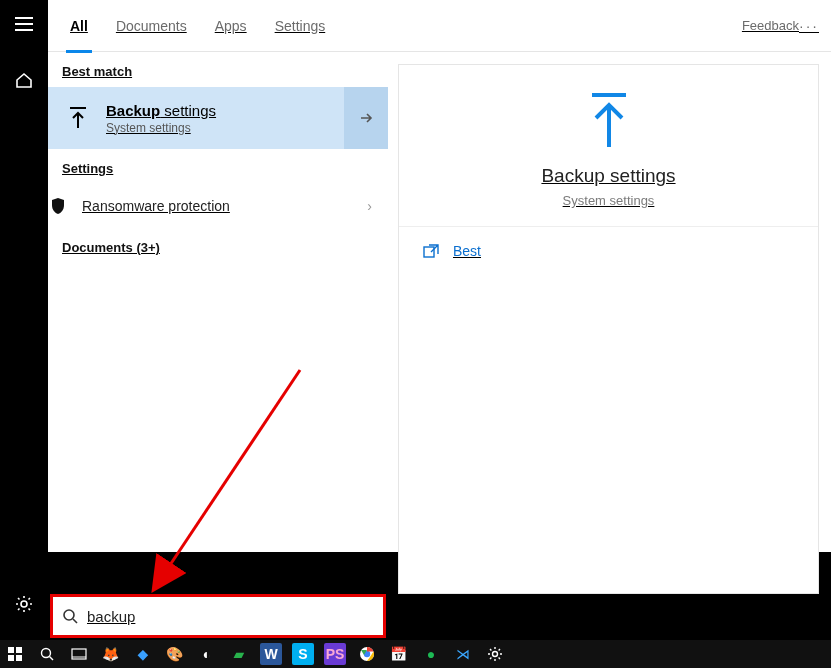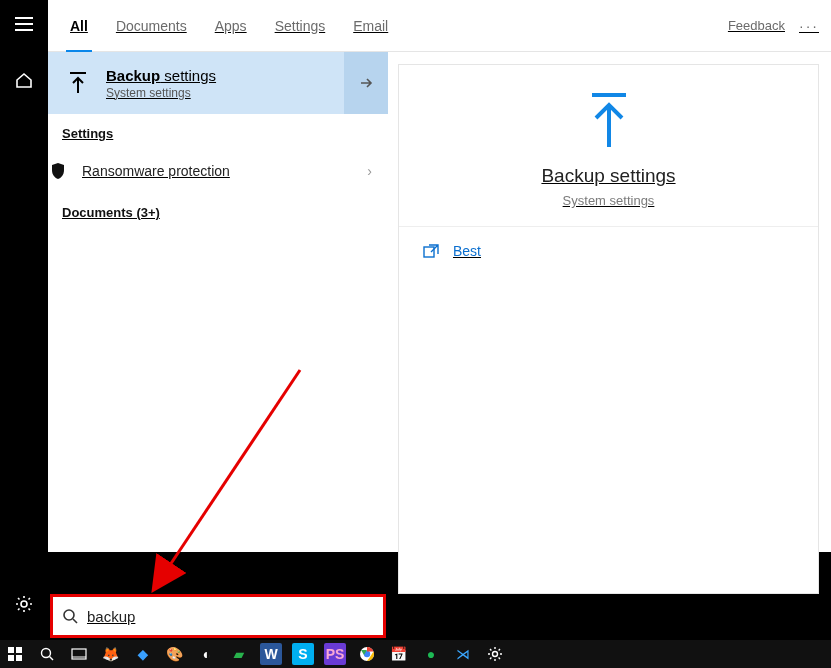--- a/index.html
+++ b/index.html
@@ -14,21 +14,21 @@
 
 
 .panel { position: absolute; left: 48px; top: 0; width: 783px; height: 552px; background: #fff; text-decoration: underline; }
 
 
 .tabs { height: 52px; border-bottom: 1px solid #e5e5e5; display: flex; align-items: center; padding: 0 12px 0 8px; font-size: 14px; color: #6b6b6b; position: relative; }
 .tab { padding: 0 14px; height: 52px; display: flex; align-items: center; cursor: default; }
 .tab.active { color: #000; font-weight: 600; position: relative; }
 .tab.active::after { content: ""; position: absolute; left: 10px; right: 10px; bottom: -1px; height: 3px; background: #0b87ea; }
 .tab-chevron { margin-left: 4px; font-size: 10px; }
-.tabs-right { margin-left: auto; display: flex; align-items: center; gap: 14px; font-size: 13px; }
+.tabs-right { margin-left: auto; display: flex; align-items: center; font-size: 13px; }
 .dots { letter-spacing: 2px; font-size: 14px; }
 
 
 .cols { display: flex; height: calc(640px - 52px); }
 
 
 .left { width: 340px; padding: 0; position: relative; }
 .section-label { font-size: 13px; font-weight: 600; color: #111; padding: 12px 14px 8px; }
 .best-match { background: #cfe4f7; height: 62px; display: flex; align-items: center; padding-left: 14px; position: relative; }
 .bm-icon { width: 32px; height: 32px; display: flex; align-items: center; justify-content: center; margin-right: 12px; }
@@ -107,33 +107,31 @@
         </div>
       <div class="tab">
           <span>Documents</span>
         </div>
       <div class="tab">
           <span>Apps</span>
         </div>
       <div class="tab">
           <span>Settings</span>
         </div>
-      <div class="tab">
-          <span>Email</span>
-        </div>
       <div class="tabs-right">
         <span>Feedback</span>
         <span class="dots">···</span>
       </div>
     </div>
 
     <div class="cols">
 
       <div class="left">
         <div class="left-body">
+          <div class="section-label">Best match</div>
 
           <div class="best-match">
             <div class="bm-icon">
               <svg width="26" height="26" viewBox="0 0 26 26">
                   <line x1="5" y1="3" x2="21" y2="3" stroke="#000" stroke-width="2"></line>
                   <path d="M13 23V8M8 13l5-5 5 5" fill="none" stroke="#000" stroke-width="2"></path>
                 </svg>
             </div>
             <div class="bm-text">
               <div class="t1"><b>Backup</b><span> settings</span></div>

